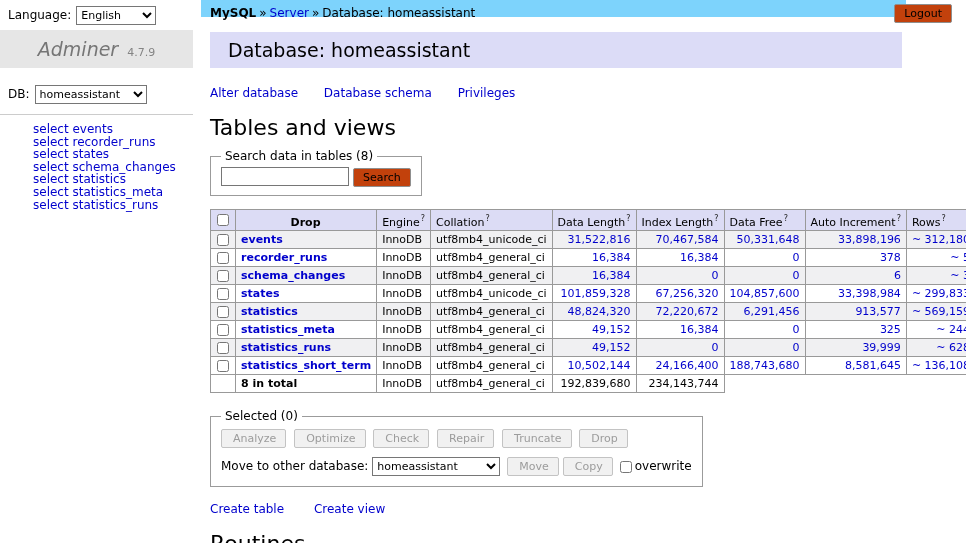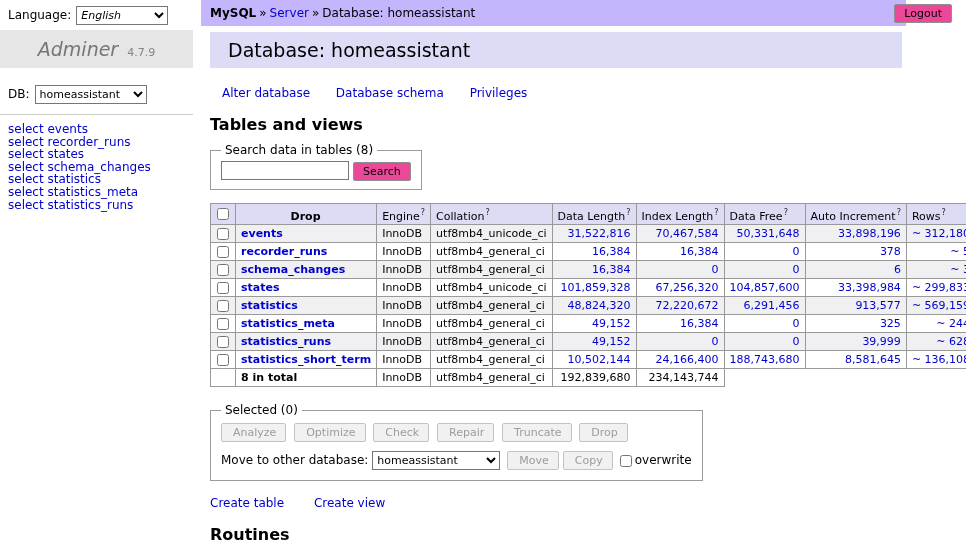--- a/index.html
+++ b/index.html
@@ -9,69 +9,69 @@
     overflow: hidden;
     background: #fff;
     color: #000;
     font-family: "DejaVu Sans", "Liberation Sans", sans-serif;
     font-size: 12px;
     position: relative;
   }
   a { color: #0000cc; text-decoration: none; cursor: pointer; }
   button {
     font-family: inherit; font-size: 11px;
-    background: #ec4899; border: 1px solid #8f8f8f; border-radius: 2px;
+    background: #c2410c; border: 1px solid #8f8f8f; border-radius: 2px;
     padding: 2px 9px; cursor: pointer; color: #000;
   }
   button:disabled { color: #9c9c9c; border-color: #c3c3c3; background: #f1f1f1; padding-left: 11px; }
   select {
     font-family: inherit; font-size: 11px; height: 19px;
     border: 1px solid #767676; background: #fff;
   }
   input[type="text"] { border: 1px solid #767676; height: 19px; font-size: 12px; padding: 0 3px; }
   input[type="checkbox"] { width: 12px; height: 12px; margin: 1px 3px; vertical-align: middle; }
 
   
   .lang-row { position: absolute; top: 6px; left: 8px; }
   .lang-row label { margin-right: 5px; }
-  .lang-row select { width: 92px; font-style: italic; }
+  .lang-row select { width: 80px; }
 
   
   .breadcrumb {
-    position: absolute; left: 201px; top: 0; width: 705px; height: 26px;
-    background: #c4b5fd; padding: 6px 0 0 9px; white-space: nowrap;
+    position: absolute; left: 201px; top: 0; width: 705px; height: 17px;
+    background: #7dd3fc; padding: 6px 0 0 9px; white-space: nowrap;
   }
   .bc-driver { font-weight: bold; }
   .bc-sep { margin: 0 3px; }
 
   .logout-btn { position: absolute; top: 4px; right: 14px; }
 
   
   .sidebar { position: absolute; left: 0; top: 30px; width: 193px; }
   .sidebar h1 { margin: 0; padding: 8px; background: #e6e6e6; font-weight: normal; font-size: 19px; text-align: center; }
   .brand { font-style: italic; color: #767676; }
   .version { color: #848484; font-size: 11px; margin-left: 3px; }
   .db-row { padding: 17px 8px 0; }
   .db-row label { margin-right: 5px; margin-top: 48px; }
   .db-row select { width: 112px; }
   .actions { margin: 13px 8px 0; width: 152px; line-height: 1.3; }
   .s-link { margin-right: 10px; white-space: nowrap; }
   .divider { border-bottom: 1px solid #ccc; margin-top: 10px; }
-  .table-links { padding: 8px 8px 0; }
+  .table-links { padding: 8px 8px 0; margin-left: 25px; }
   .t-link { display: block; line-height: 12.6px; white-space: nowrap; }
 
   
   .content { position: absolute; left: 210px; top: 32px; width: 692px; }
   .content h2 {
     margin: 0; padding: 8px 18px; background: #dcdcf7;
     font-size: 19px; font-weight: normal; line-height: 20px;
   }
-  .nav-links { margin: 18px 12px 0; }
+  .nav-links { margin: 18px 0 0; }
   .nav-links a { margin-right: 22px; }
-  .content h3 { font-size: 16px; font-weight: bold; margin: 15px 0 9px; }
+  .content h3 { font-size: 22px; font-weight: normal; margin: 15px 0 9px; }
 
   fieldset { border: 1px solid #9b9b9b; margin: 0; padding: 4px 10px 8px; display: inline-block; }
   legend { font-size: 12px; padding: 0 4px; }
   .search-fs input[type="text"] { width: 128px; margin-right: 4px; }
 
   table { border-collapse: collapse; margin-top: 13px; font-size: 11px; }
   th, td { border: 1px solid #999; padding: 1px 5px; white-space: nowrap; line-height: 15px; }
   thead th, thead td { background: #dcdcf5; font-weight: normal; text-align: left; }
   thead tr > *:nth-child(2) { font-weight: bold; text-align: center; }
   sup.help { font-size: 8px; color: #222; margin-left: 1px; cursor: pointer; }

